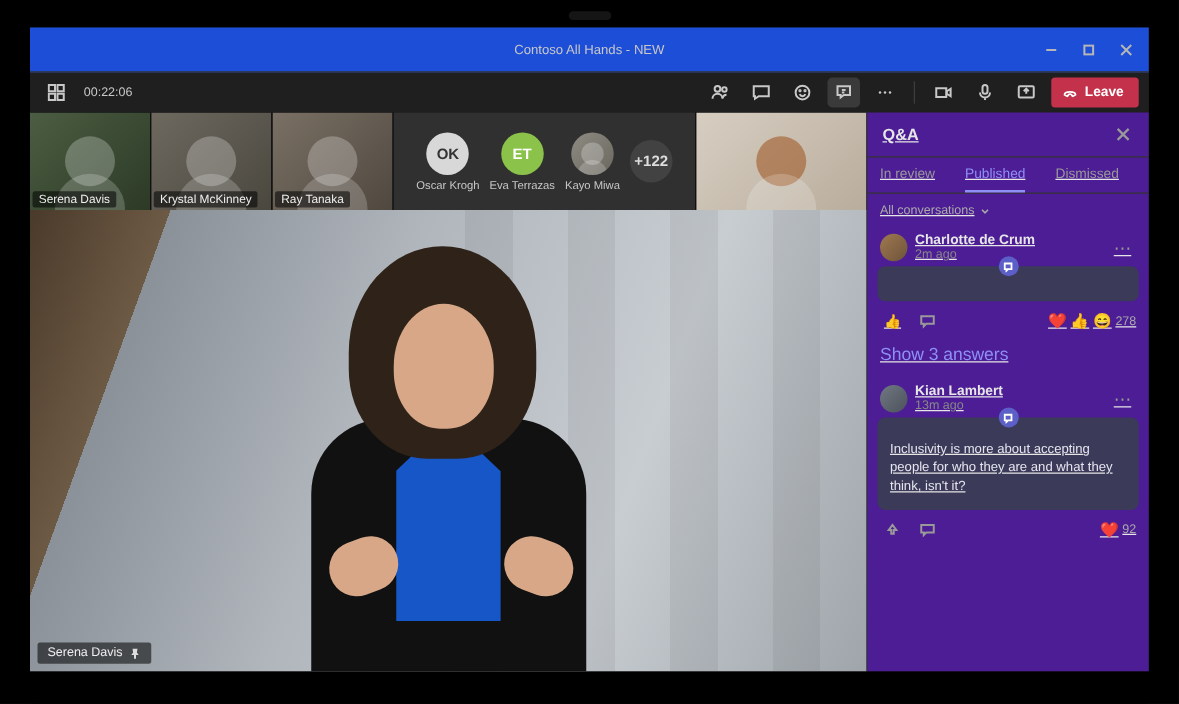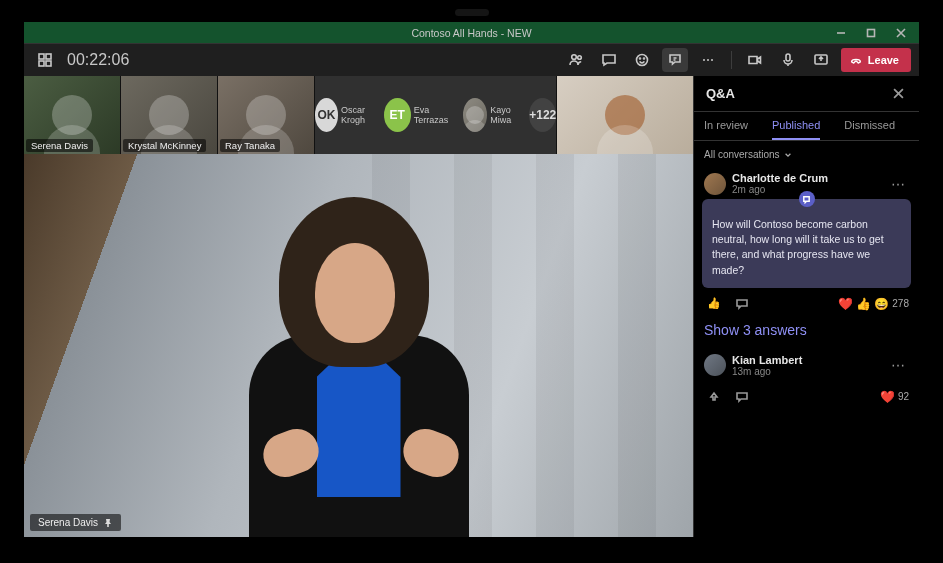--- a/index.html
+++ b/index.html
@@ -33,25 +33,25 @@
   width: 100%;
   height: 100%;
   background: #1f1f1f;
   display: flex;
   flex-direction: column;
   color: #e6e6e6;
   font-size: 11px;
   position: relative;
 }
 .titlebar {
-  height: 22px;
+  height: 36px;
   display: flex;
   align-items: center;
   justify-content: center;
-  background: #14532d;
+  background: #1d4ed8;
   border-bottom: 1px solid #333;
   position: relative;
   color: #c8c8c8;
   font-size: 10.5px;
 }
 .window-controls {
   position: absolute;
   right: 3px;
   top: 0;
   bottom: 0;
@@ -81,21 +81,21 @@
   width: 26px;
   height: 24px;
   display: flex;
   align-items: center;
   justify-content: center;
   color: #c8c8c8;
   border-radius: 4px;
   cursor: pointer;
 }
 .tb-icon-btn.active { background: #3a3a3a; }
-.timer { color: #c8c8c8; font-size: 16px; margin-left: 2px; }
+.timer { color: #c8c8c8; font-size: 10px; margin-left: 2px; }
 .tb-spacer { flex: 1; }
 .leave-btn {
   background: #c4314b;
   color: #fff;
   height: 24px;
   padding: 0 12px 0 8px;
   border-radius: 3px;
   display: flex;
   align-items: center;
   gap: 5px;
@@ -172,21 +172,21 @@
 .chip.c1 { background: #d8d8d8; color: #333; }
 .chip.c2 { background: #8bc34a; color: #fff; }
 .chip.c3 {
   background: linear-gradient(135deg,#8e8b82,#6a675f);
   overflow: hidden;
 }
 .chip.c3 .head { width: 18px; height: 18px; }
 .chip.c3 .head::after { top: 14px; left: -3px; width: 24px; height: 16px; }
 .chip.more { background: #424242; color: #ddd; }
 .chip-label { font-size: 9px; color: #c8c8c8; }
-.chip-col { display: flex; align-items: center; gap: 3px; }
+.chip-col { display: flex; flex-direction: column; align-items: center; gap: 3px; }
 .main-video {
   flex: 1;
   background: linear-gradient(110deg, #4a3a2a 0%, #6d5a45 14%, #8a9198 14%, #b0b6bc 40%, #c8cdd2 70%, #9fa5aa 100%);
   position: relative;
   overflow: hidden;
 }
 .main-video .stripes {
   position: absolute; right: 0; top: 0; bottom: 0; width: 48%;
   background: repeating-linear-gradient(90deg, rgba(0,0,0,0.06) 0 38px, transparent 38px 82px);
 }
@@ -235,24 +235,25 @@
   padding: 3px 8px;
   font-size: 10px;
   color: #eee;
   border-radius: 2px;
   display: flex;
   align-items: center;
   gap: 5px;
 }
 .panel {
   width: 226px;
-  background: #000000;
+  background: #4c1d95;
   border-left: 1px solid #333;
   display: flex;
   flex-direction: column;
+  text-decoration: underline;
 }
 .panel-header {
   height: 36px;
   display: flex;
   align-items: center;
   padding: 0 12px;
   font-size: 13px;
   font-weight: 600;
   border-bottom: 1px solid #333;
 }
@@ -574,21 +575,20 @@
                 <div class="q-time">2m ago</div>
               </div>
               <div class="q-more">⋯</div>
             </div>
             <div class="q-body">
               <div class="q-badge">
                 <svg width="9" height="9" viewBox="0 0 10 10" stroke="#fff">
                     <path d="M2 2h6v5H5l-1.5 1.5V7H2z"></path>
                   </svg>
               </div>
-              <span>How will Contoso become carbon neutral, how long will it take us to get there, and what progress have we made?</span>
             </div>
             <div class="q-actions">
               <div class="react-btn">👍</div>
               <div class="react-btn">
                 <svg width="14" height="14" viewBox="0 0 14 14">
                     <path d="M2 3h10v6H6l-2 2V9H2z"></path>
                   </svg>
               </div>
               <div class="react-spacer"></div>
               <div class="react-chips">
@@ -603,20 +603,28 @@
 
           <div class="q-card">
             <div class="q-head">
               <div class="q-avatar a2"></div>
               <div>
                 <div class="q-author">Kian Lambert</div>
                 <div class="q-time">13m ago</div>
               </div>
               <div class="q-more">⋯</div>
             </div>
+            <div class="q-body">
+              <div class="q-badge">
+                <svg width="9" height="9" viewBox="0 0 10 10" stroke="#fff">
+                    <path d="M2 2h6v5H5l-1.5 1.5V7H2z"></path>
+                  </svg>
+              </div>
+              <span>Inclusivity is more about accepting people for who they are and what they think, isn't it?</span>
+            </div>
             <div class="q-actions">
               <div class="react-btn">
                 <svg width="14" height="14" viewBox="0 0 14 14">
                     <path d="M4 7h2V4h2v3h2l-3 4z" transform="rotate(180 7 7)"></path>
                   </svg>
               </div>
               <div class="react-btn">
                 <svg width="14" height="14" viewBox="0 0 14 14">
                     <path d="M2 3h10v6H6l-2 2V9H2z"></path>
                   </svg>

